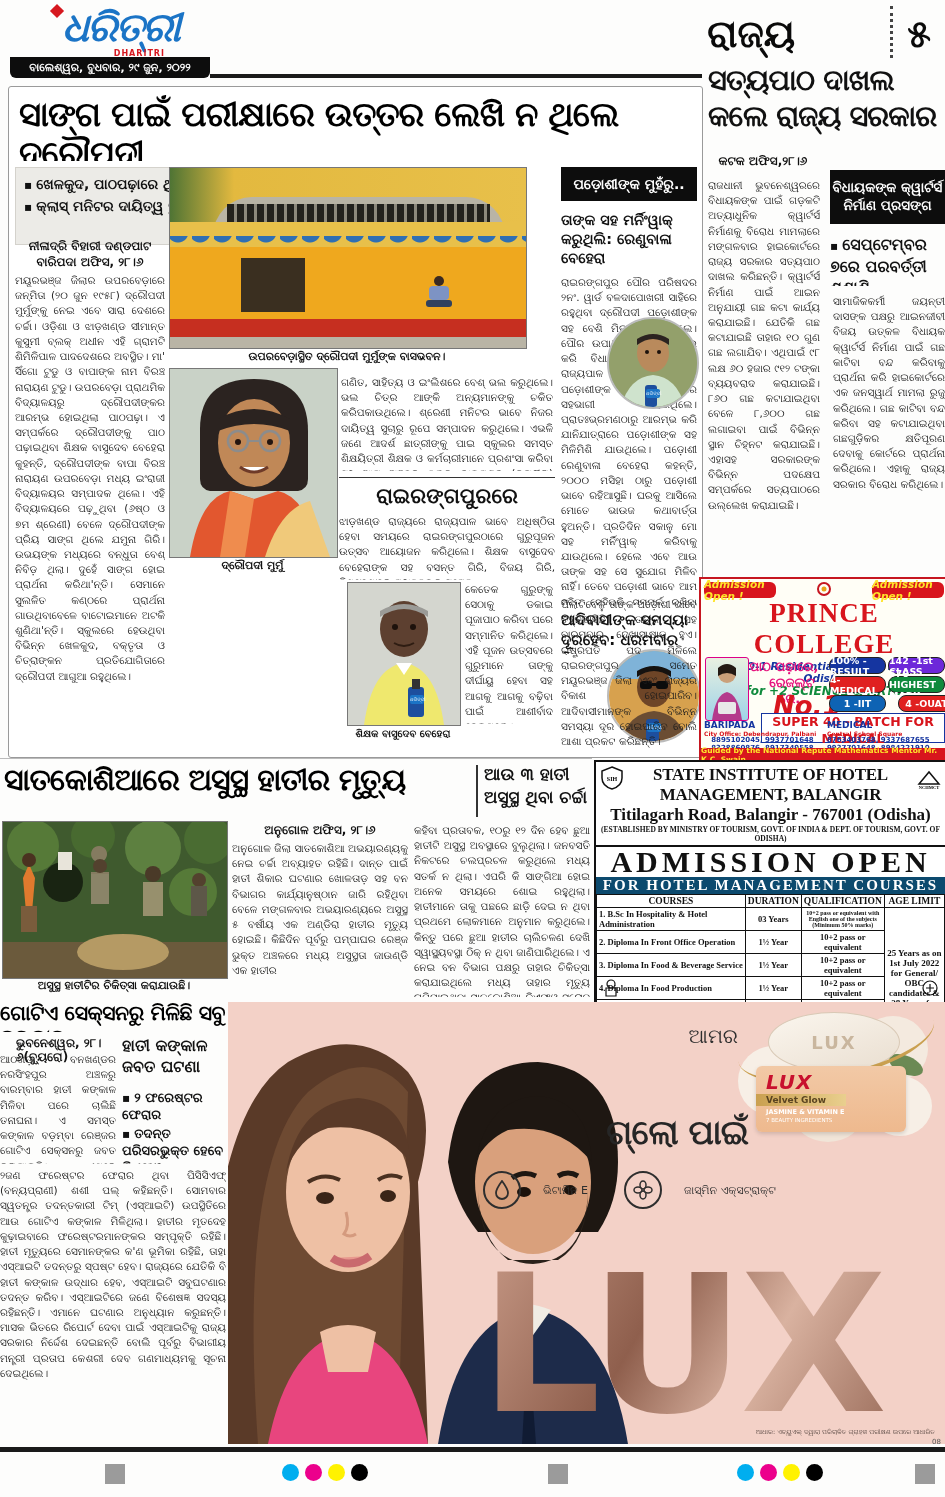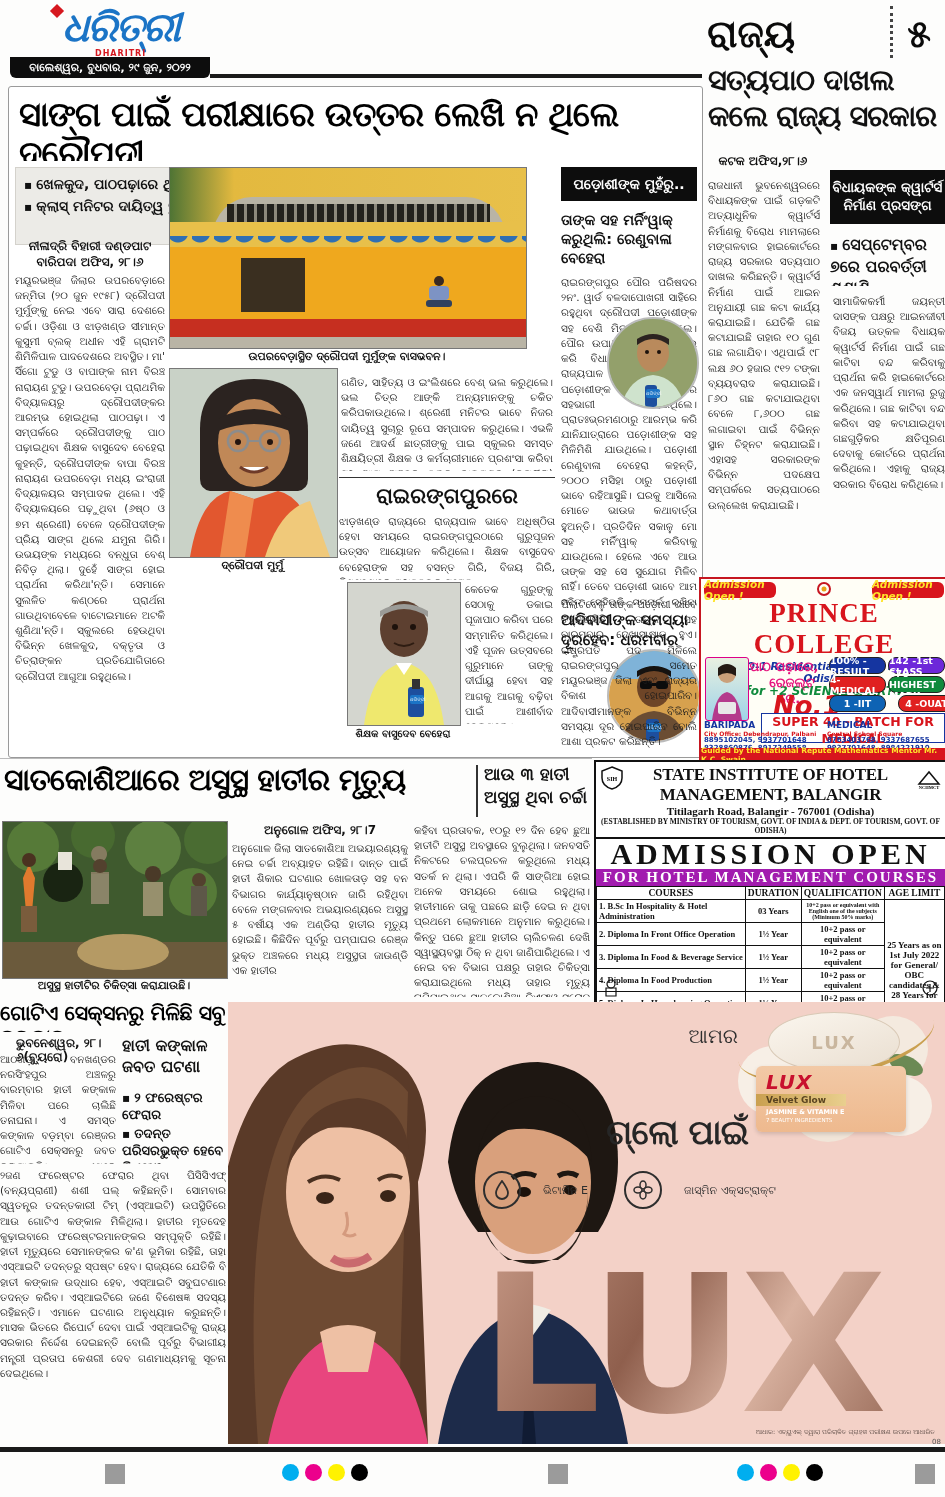--- a/index.html
+++ b/index.html
@@ -1,20 +1,20 @@
 <!DOCTYPE html>
 <html><head>
 <meta charset="utf-8">
 <style>
   html,body{margin:0;padding:0;}
   body{width:945px;height:1497px;background:#ffffff;font-family:"DejaVu Sans","Liberation Sans",sans-serif;color:#111;}
   #page{position:relative;width:945px;height:1497px;overflow:hidden;background:#fdfdfc;}
   .abs{position:absolute;}
   .clip{overflow:hidden;}
-  .c{text-align:left;}
+  .c{text-align:right;}
   .b{font-weight:bold;}
   .pre{white-space:pre-line;}
   .body-txt{font-size:10.5px;line-height:1.45;color:#1c1c1c;text-align:justify;}
   .cap{font-size:11px;font-weight:bold;text-align:center;color:#111;}
   .kicker{background:#0d0d0d;color:#fff;font-weight:bold;display:flex;align-items:center;justify-content:center;text-align:center;}
   .rule{background:#1a1a1a;}
   .bullet-line::before{content:"▪ ";font-size:12px;}
   
   .logo-main{color:#1b74c6;font-size:40px;font-weight:bold;font-style:italic;letter-spacing:-2px;}
   .logo-sub{color:#d6181f;font-size:8px;font-weight:bold;letter-spacing:1px;}
@@ -44,24 +44,24 @@
   .no1{color:#d8151d;font-size:26px;font-weight:bold;font-style:italic;}
   .badge{color:#fff;font-size:9.5px;font-weight:bold;border-radius:8px;display:flex;align-items:center;justify-content:center;border:1px solid #222;}
   .super40{border:1.5px solid #1535a0;color:#d8151d;font-weight:bold;font-size:12.5px;text-align:center;line-height:1.35;background:#fff;}
   .center-city{color:#1535a0;font-size:12px;font-weight:bold;}
   .center-office{color:#d8151d;font-size:7.5px;font-weight:bold;}
   .center-phones{color:#1535a0;font-size:9px;font-weight:bold;line-height:1.25;}
   .prince-foot{background:#d8151d;color:#ffe42a;font-size:9px;font-weight:bold;display:flex;align-items:center;justify-content:center;}
   
   .hotel{border:2px solid #111;background:#fff;color:#111;font-family:"Liberation Serif",serif;}
   .hotel-title{font-size:17px;font-weight:bold;text-align:center;letter-spacing:-0.3px;}
-  .hotel-addr{font-size:11px;font-weight:bold;text-align:center;}
+  .hotel-addr{font-size:17px;font-weight:bold;text-align:center;}
   .hotel-est{font-size:7.5px;font-weight:bold;text-align:center;}
   .hotel-adm{font-size:30px;font-weight:bold;text-align:center;letter-spacing:4px;line-height:1;}
-  .hotel-sub{background:#a21caf;color:#fff;font-size:15px;font-weight:bold;text-align:center;letter-spacing:2px;}
+  .hotel-sub{background:#0c4a6e;color:#fff;font-size:15px;font-weight:bold;text-align:center;letter-spacing:2px;}
   .hotel table{border-collapse:collapse;width:100%;font-size:8.5px;}
   .hotel th,.hotel td{border:1px solid #111;padding:1px 2px;vertical-align:middle;}
   .hotel th{font-size:9.5px;}
   .hotel td.course{text-align:left;font-weight:bold;}
   .hotel td{text-align:center;font-weight:bold;}
   .hotel-details{font-size:10px;font-weight:bold;text-align:center;text-decoration:underline;}
   .hotel-web{font-size:10px;font-weight:bold;text-align:center;}
   .hotel-contact{font-size:15px;font-weight:bold;text-align:center;letter-spacing:0.5px;}
   
   .lux{background:#f3d1c7;}
@@ -246,21 +246,21 @@
     <div class="abs super40 pre" style="left:60px;top:134px;width:182px;height:28px;">SUPER 40 - BATCH FOR MEDICAL
 &amp; ENGINEERING ENTRANCE</div>
 
     <div class="abs" style="left:2px;top:164px;width:242px;height:0;"></div>
 
     <div class="abs" style="left:0;top:0;width:0;height:0;"></div>
 
     <div class="abs" style="left:3px;top:142px;width:117px;height:26px;">
       <div class="center-city" style="font-size:9px;line-height:1;">BARIPADA</div>
       <div class="center-office" style="font-size:6px;">City Office: Debendrapur, Palbani</div>
-      <div class="center-phones" style="font-size:7px;line-height:1.1;">
+      <div class="center-phones" style="font-size:7px;line-height:1.1;text-align:center;">
         <span>8895102045, 9937701648</span><br>
         <span>8328860876, 8917349558</span>
       </div>
     </div>
     <div class="abs" style="left:126px;top:142px;width:117px;height:26px;">
       <div class="center-city" style="font-size:9px;line-height:1;">MEDICAL</div>
       <div class="center-office" style="font-size:6px;">Central School Square</div>
       <div class="center-phones" style="font-size:7px;line-height:1.1;">
         <span>8763403768, 9337687655</span><br>
         <span>9937701648, 8984221910</span>
@@ -293,21 +293,21 @@
         <circle cx="97" cy="44" r="7" fill="#53412e"></circle>
           <rect x="88" y="52" width="18" height="30" fill="#8a8468"></rect>
         <circle cx="150" cy="52" r="8" fill="#4a3a28"></circle>
           <rect x="140" y="60" width="20" height="34" fill="#97906d"></rect>
         <circle cx="196" cy="58" r="7" fill="#53412e"></circle>
           <rect x="188" y="64" width="16" height="30" fill="#5d5748"></rect>
         <rect x="55" y="30" width="14" height="18" fill="#e8e4da"></rect>
       </svg>
     </div>
     <div class="abs cap clip" style="left:2px;top:220px;width:224px;height:15px;">ଅସୁସ୍ଥ ହାତୀଟିର ଚିକିତ୍ସା କରାଯାଉଛି।</div>
-    <div class="abs byline" style="left:250px;top:64px;width:140px;">ଅନୁଗୋଳ ଅଫିସ, ୨୮।7</div>
+    <div class="abs byline" style="left:250px;top:64px;width:140px;">ଅନୁଗୋଳ ଅଫିସ, ୨୮।୬</div>
     <div class="abs body-txt clip" style="left:232px;top:82px;width:176px;height:156px;">ଅନୁଗୋଳ ଜିଲା ସାତକୋଶିଆ ଅଭୟାରଣ୍ୟକୁ ନେଇ ଚର୍ଚ୍ଚା ଅବ୍ୟାହତ ରହିଛି। ଦାନ୍ତ ପାଇଁ ହାତୀ ଶିକାର ଘଟଣାର ଖୋଳତାଡ଼ ସହ ବନ ବିଭାଗର କାର୍ଯ୍ୟାନୁଷ୍ଠାନ ଜାରି ରହିଥିବା ବେଳେ ମଙ୍ଗଳବାର ଅଭୟାରଣ୍ୟରେ ଅସୁସ୍ଥ ୫ ବର୍ଷୀୟ ଏକ ଅଣ୍ଡିରା ହାତୀର ମୃତ୍ୟୁ ହୋଇଛି। କିଛିଦିନ ପୂର୍ବରୁ ପମ୍ପାଘର ରେଞ୍ଜ ଭୁକ୍ତ ଅଞ୍ଚଳରେ ମଧ୍ୟ ଅସୁସ୍ଥତା ଜାଉଣ୍ଡି ଏକ ହାତୀର</div>
     <div class="abs body-txt clip" style="left:414px;top:64px;width:176px;height:174px;">କହିବା ପ୍ରତାବକ, ୧୦ରୁ ୧୨ ଦିନ ହେବ ଛୁଆ ହାତୀଟି ଅସୁସ୍ଥ ଅବସ୍ଥାରେ ବୁଲୁଥିଲା। ଜନବସତି ନିକଟରେ ଚଲପ୍ରଚଳ କରୁଥିଲେ ମଧ୍ୟ ସତର୍କ ନ ଥିଲା। ଏପରି କି ସାଙ୍ଗିଆ ହୋଇ ଅନେକ ସମୟରେ ଶୋଇ ରହୁଥିଲା। ହାତୀମାନେ ତାକୁ ପଛରେ ଛାଡ଼ି ଦେଇ ନ ଥିବା ପ୍ରଥମେ ଲୋକମାନେ ଅନୁମାନ କରୁଥିଲେ। କିନ୍ତୁ ପରେ ଛୁଆ ହାତୀର ଚାଲିଚଳଣ ଦେଖି ସ୍ୱାସ୍ଥ୍ୟବସ୍ଥା ଠିକ୍ ନ ଥିବା ଜାଣିପାରିଥିଲେ। ଏ ନେଇ ବନ ବିଭାଗ ପକ୍ଷରୁ ତାହାର ଚିକିତ୍ସା କରାଯାଇଥିଲେ ମଧ୍ୟ ତାହାର ମୃତ୍ୟୁ ଘଟିଯାଇଥିବା ସାତକୋଶିଆ ଡିଏଫଓ ସରୋଜ ପଣ୍ଡା କହିଛନ୍ତି।</div>
   </div>
 
   <div class="abs hotel" style="left:594px;top:760px;width:349px;height:240px;">
     <div class="abs" style="left:4px;top:4px;width:24px;height:24px;">
       <svg width="24" height="24" viewBox="0 0 24 24">
           <path d="M12 1 L22 5 V12 Q22 20 12 23 Q2 20 2 12 V5 Z" fill="none" stroke="#111" stroke-width="1.5"></path>
           <text x="12" y="15" font-size="6" text-anchor="middle" font-weight="bold">SIH</text>
         </svg>

